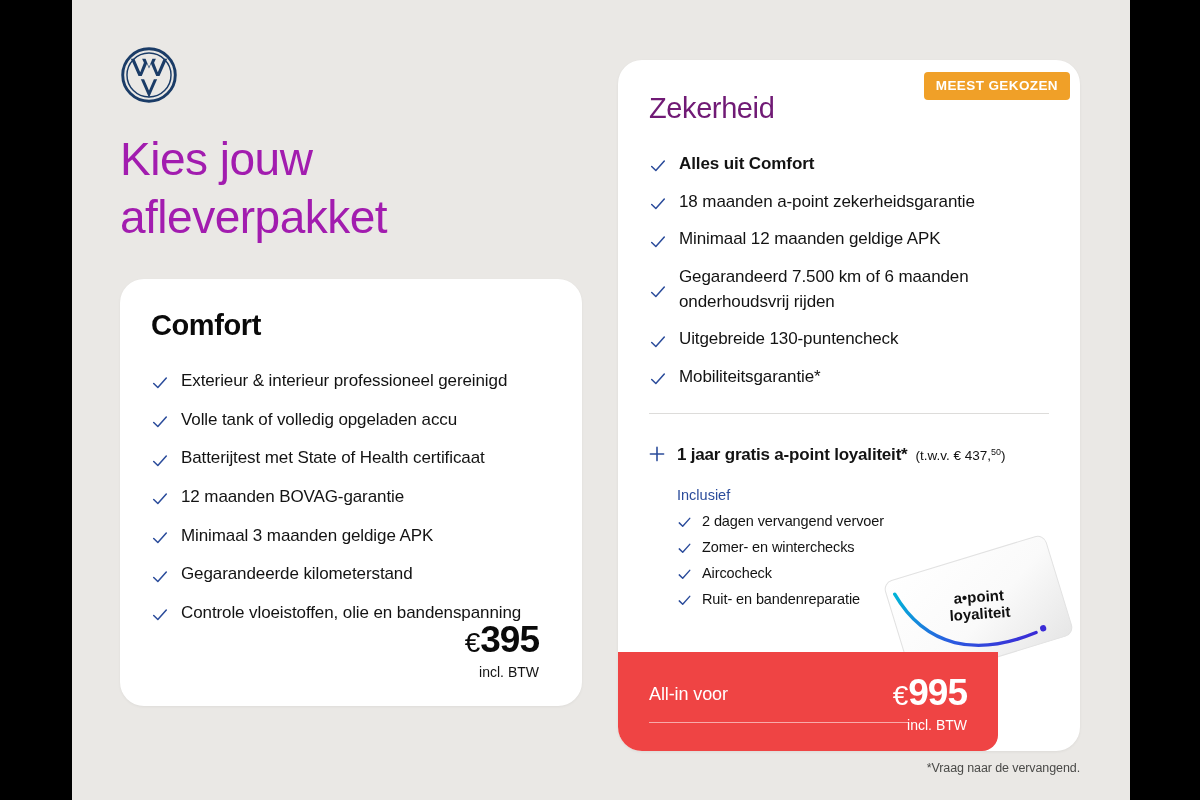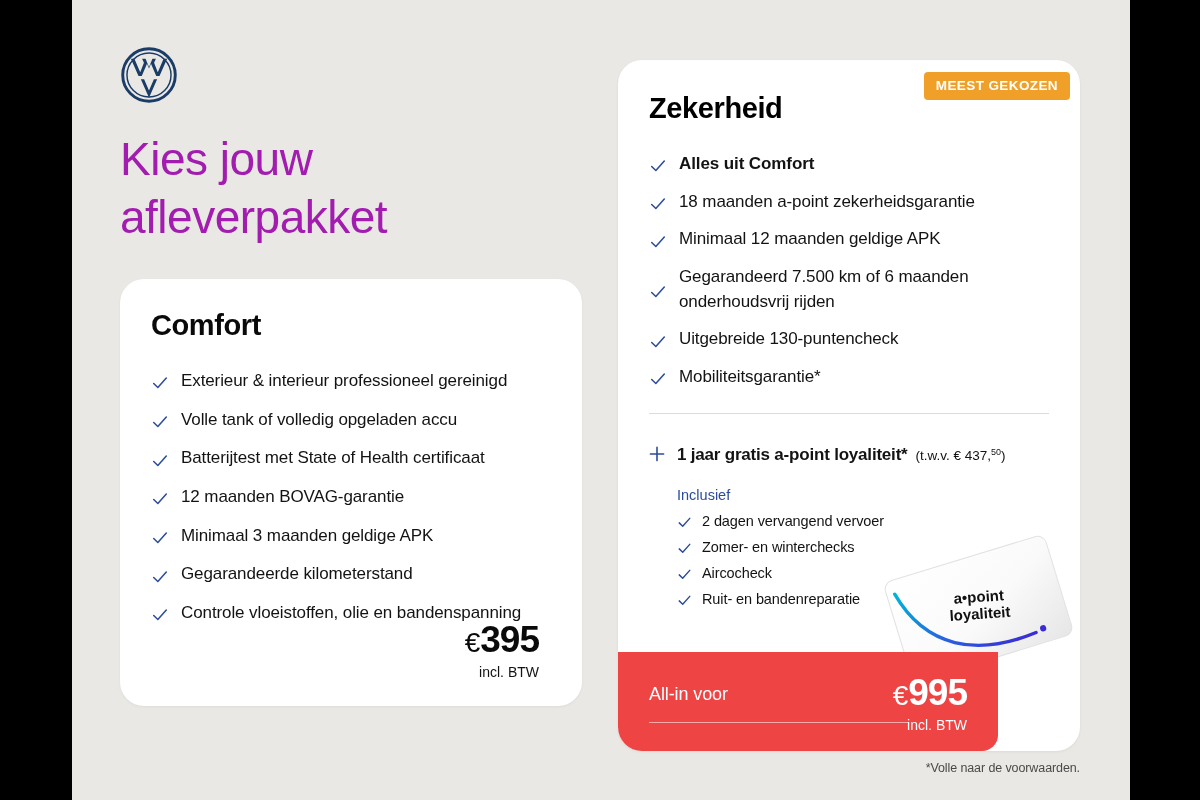--- a/index.html
+++ b/index.html
@@ -162,23 +162,23 @@
     letter-spacing: 0.4px;
     padding: 6px 12px 7px 12px;
     border-radius: 4px;
   }
 
   #zeker-title {
     position: absolute;
     left: 31px;
     top: 32px;
     font-size: 29px;
-    font-weight: 700;
+    font-weight: 400;
     letter-spacing: -0.4px;
-    color: #000000;
+    color: #701a75;
   }
 
   #zeker-list {
     position: absolute;
     left: 31px;
     top: 92px;
     width: 400px;
   }
   #zeker-list .feat-text { font-size: 17px; }
   #zeker-list .feat { margin-bottom: 13px; }
@@ -542,16 +542,16 @@
         <div id="footer-rule"></div>
         <div id="footer-price">
           <div class="price-big">
             <span class="eur">€</span><span>995</span>
           </div>
           <div class="price-sub">incl. BTW</div>
         </div>
       </div>
     </div>
 
-    <div id="disclaimer">*Volle naar de voorwaarden.</div>
+    <div id="disclaimer">*Vraag naar de vervangend.</div>
 
   </div>
 </div>
 
 </body></html>

